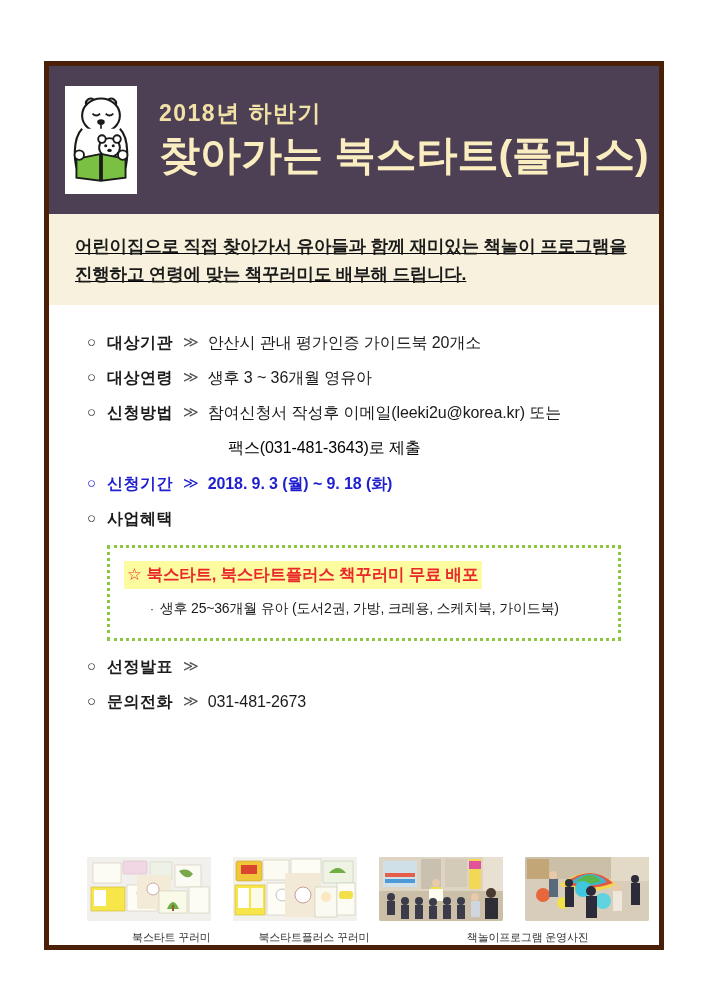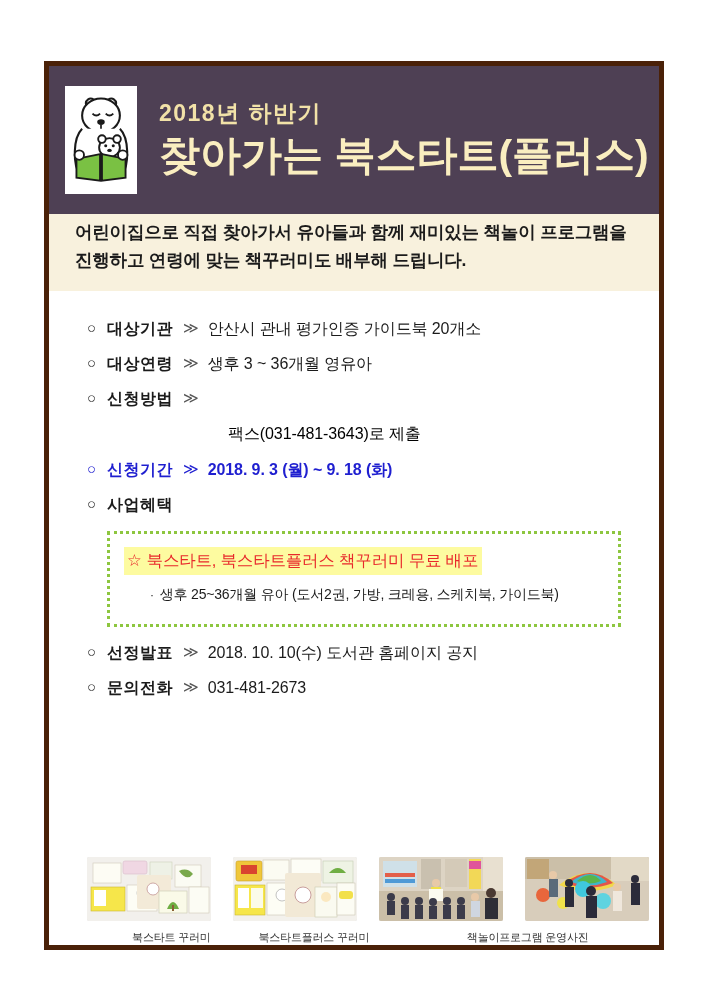--- a/index.html
+++ b/index.html
@@ -76,22 +76,23 @@
     font-size: 41px;
     font-weight: bold;
     letter-spacing: 0px;
     line-height: 1.12;
     white-space: nowrap;
   }
 
   
   .intro {
     background: #f8f1dd;
-    padding: 4px 24px 16px 26px;
-    flex: none;
+    padding: 18px 24px 16px 26px;
+    flex: none;
+    text-decoration: underline;
   }
 
   .intro p {
     color: #1b1b1b;
     font-size: 17.5px;
     font-weight: bold;
     line-height: 1.62;
     letter-spacing: -0.2px;
   }
 
@@ -156,21 +157,21 @@
   
   .benefit-box {
     border: 3px dotted #8dc63f;
     margin: 14px 8px 14px 20px;
     padding: 13px 14px 13px 14px;
     background: #ffffff;
   }
 
   .benefit-head {
     font-size: 16.5px;
-    font-weight: normal;
+    font-weight: bold;
     color: #e8282b;
     background: #fdfba0;
     display: inline-block;
     padding: 2px 4px 3px 3px;
     letter-spacing: -0.2px;
     line-height: 1.4;
   }
 
   .benefit-head .star { margin-right: 5px; }
 
@@ -296,20 +297,21 @@
         <span class="bullet">○</span>
         <span class="item-label">대상연령</span>
         <span class="arrow">≫</span>
         <span class="item-value">생후 3 ~ 36개월 영유아</span>
       </div>
 
       <div class="item">
         <span class="bullet">○</span>
         <span class="item-label">신청방법</span>
         <span class="arrow">≫</span>
+        <span class="item-value ul">참여신청서 작성후 이메일(leeki2u@korea.kr) 또는</span>
       </div>
       <div class="value-line2">팩스(031-481-3643)로 제출</div>
 
       <div class="item blue" style="margin-top:12px">
         <span class="bullet">○</span>
         <span class="item-label">신청기간</span>
         <span class="arrow">≫</span>
         <span class="item-value">2018. 9. 3 (월) ~ 9. 18 (화)</span>
       </div>
 
@@ -324,21 +326,20 @@
         </div>
         <div class="benefit-sub">
           <span class="dot">·</span><span>생후 25~36개월 유아 (도서2권, 가방, 크레용, 스케치북, 가이드북)</span>
         </div>
       </div>
 
       <div class="item">
         <span class="bullet">○</span>
         <span class="item-label">선정발표</span>
         <span class="arrow">≫</span>
-        <span class="item-value">2018. 10. 10(수) 도서관 홈페이지 공지</span>
       </div>
 
       <div class="item">
         <span class="bullet">○</span>
         <span class="item-label">문의전화</span>
         <span class="arrow">≫</span>
         <span class="item-value">031-481-2673</span>
       </div>
     </div>
 

